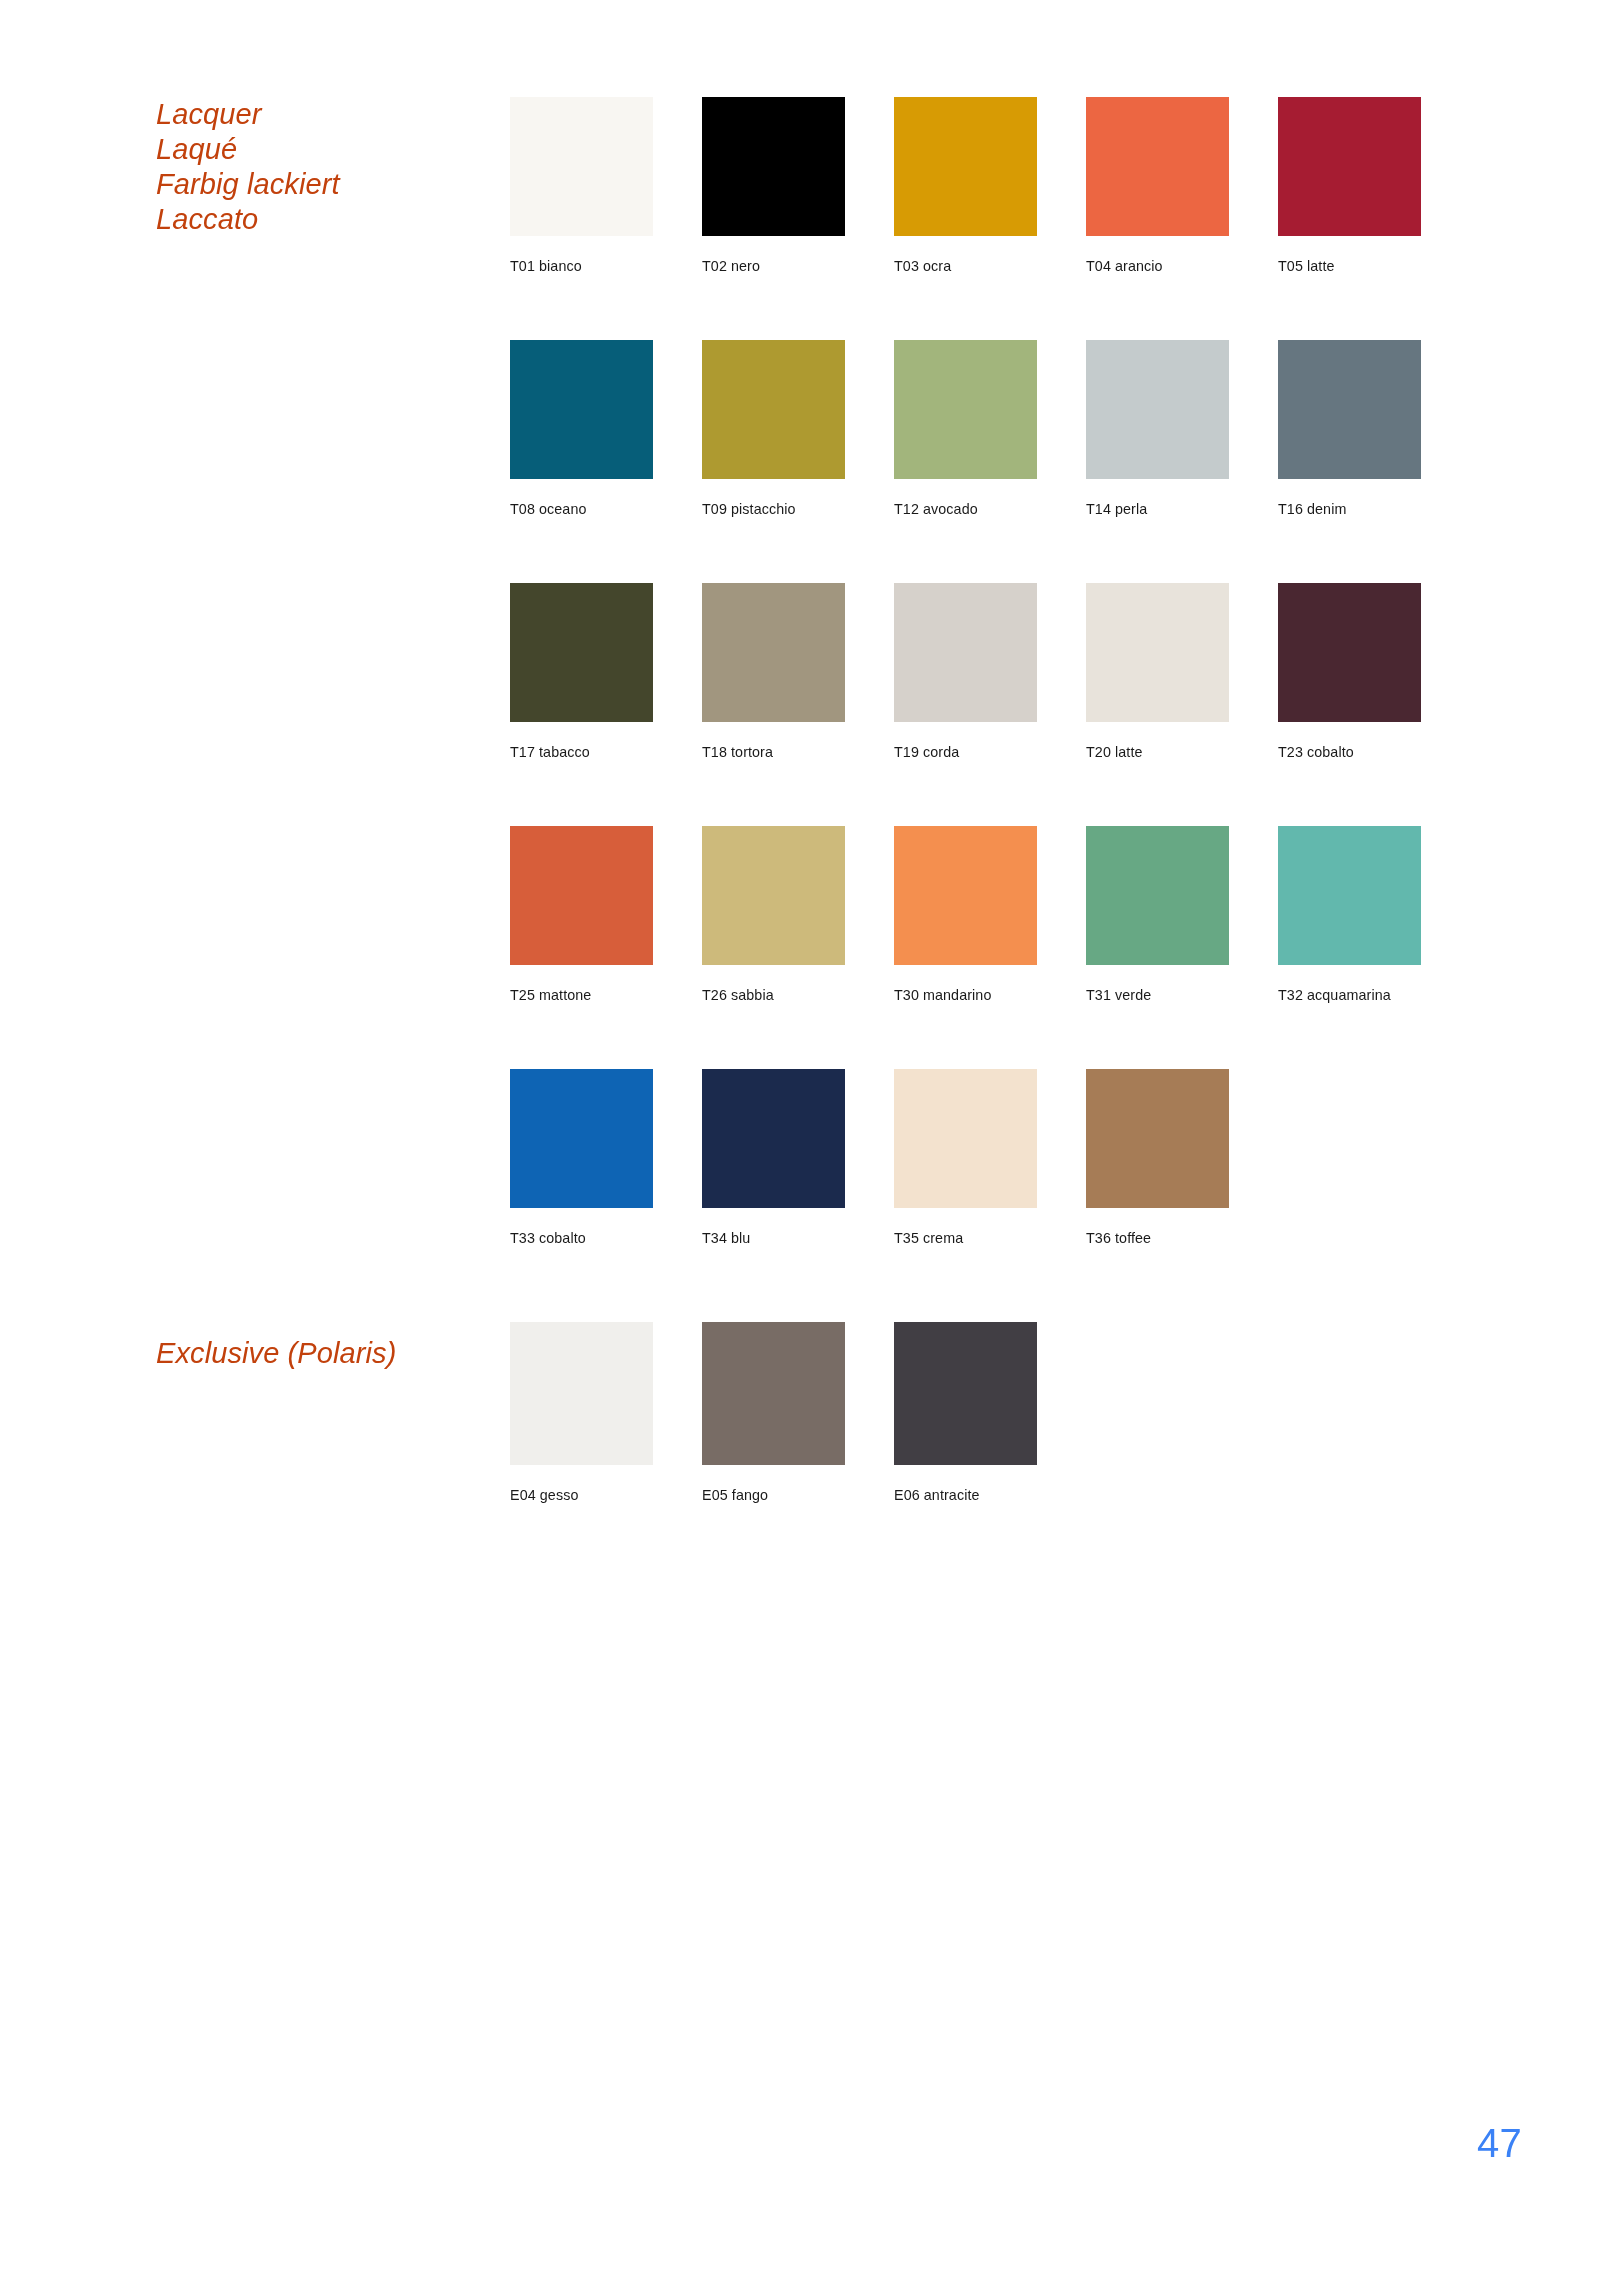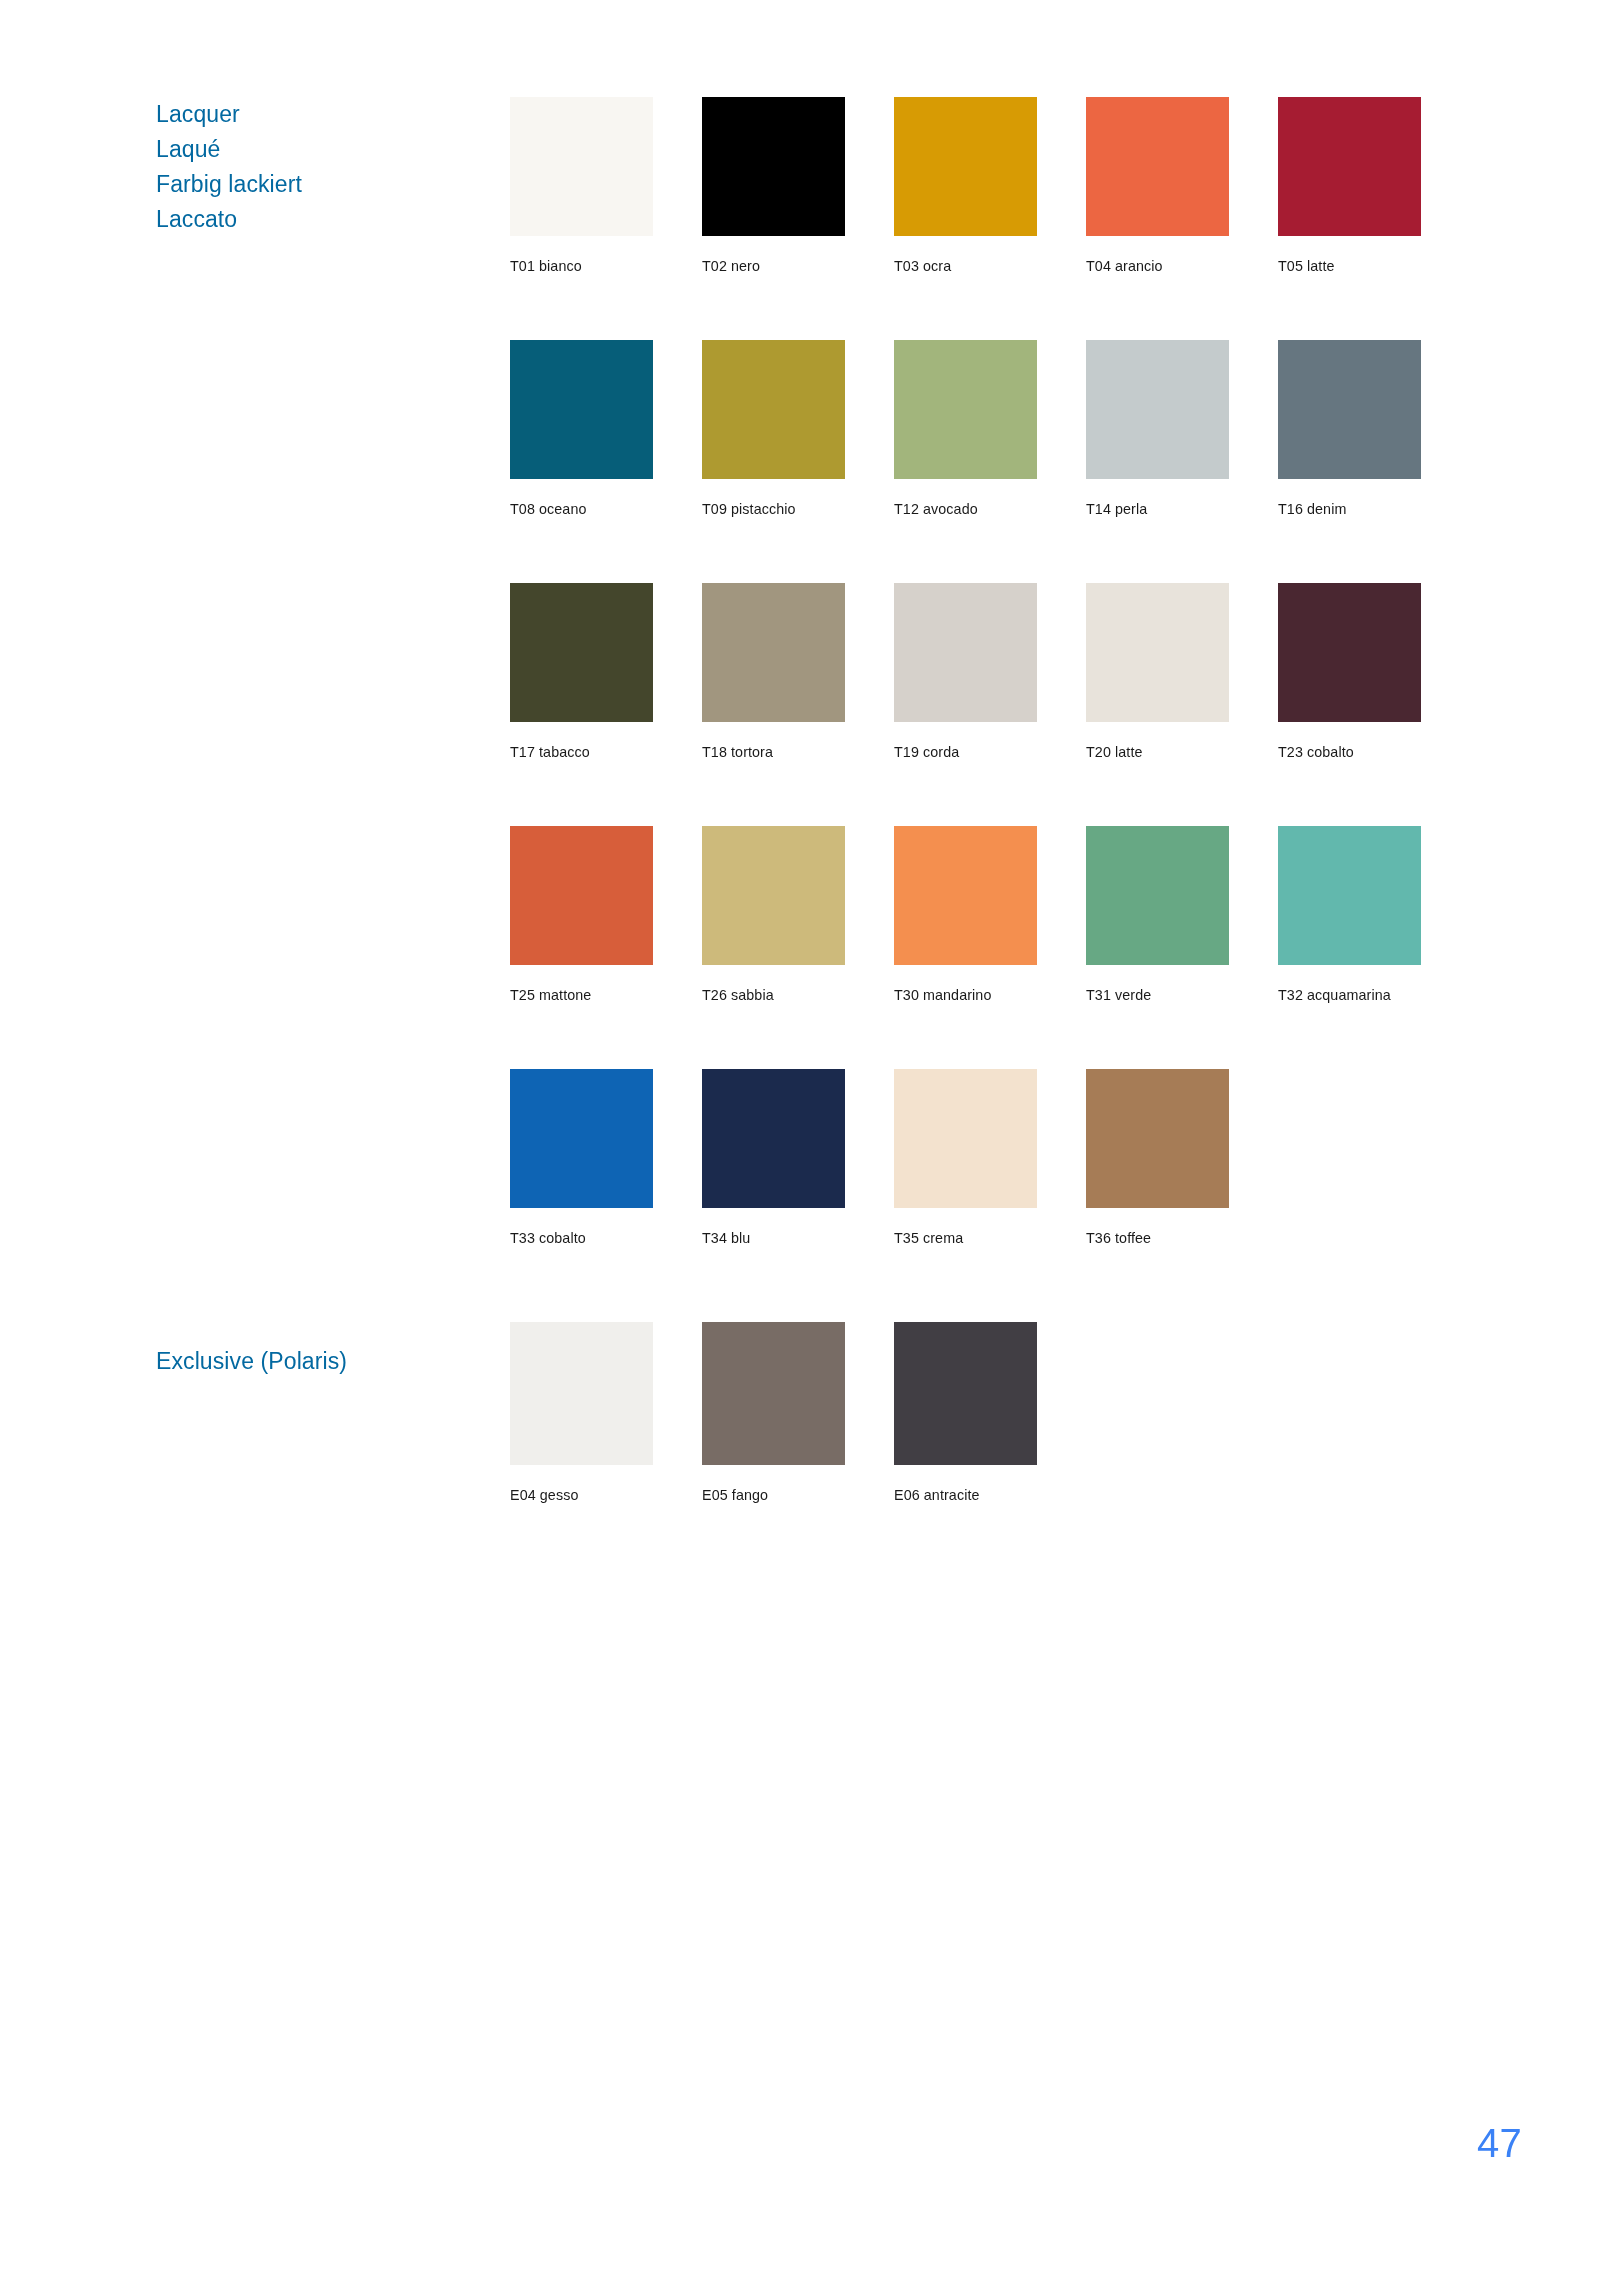--- a/index.html
+++ b/index.html
@@ -27,25 +27,26 @@
     left: 0;
     width: 1619px;
   }
   .section-labels {
     position: absolute;
     left: 156px;
     top: 0;
     width: 324px;
   }
   .section-label {
-    font-size: 23px;
+    font-size: 29px;
     line-height: 35px;
     letter-spacing: 0.1px;
-    color: #0369a1;
+    color: #c2410c;
     white-space: nowrap;
+    font-style: italic;
   }
 
   
   .swatch-grid {
     position: absolute;
     left: 510px;
     top: 0;
     width: 1063px;
     display: flex;
     flex-wrap: wrap;
@@ -196,21 +197,21 @@
         </div>
         <div class="swatch-cell">
           <div class="swatch-chip" style="background-color: rgb(166, 124, 86);"></div>
           <div class="swatch-caption">T36 toffee</div>
         </div>
       </div>
   </div>
 
   <div class="section" id="section-exclusive" style="top:1322px;">
 
-    <div class="section-labels" style="top:14.3px;margin-top:8px;">
+    <div class="section-labels" style="top:14.3px;">
       <div class="section-label">Exclusive (Polaris)</div>
     </div>
 
     <div class="swatch-grid grid-exclusive" id="grid-exclusive">
         <div class="swatch-cell">
           <div class="swatch-chip" style="background-color: rgb(240, 239, 236);"></div>
           <div class="swatch-caption">E04 gesso</div>
         </div>
         <div class="swatch-cell">
           <div class="swatch-chip" style="background-color: rgb(120, 108, 101);"></div>

